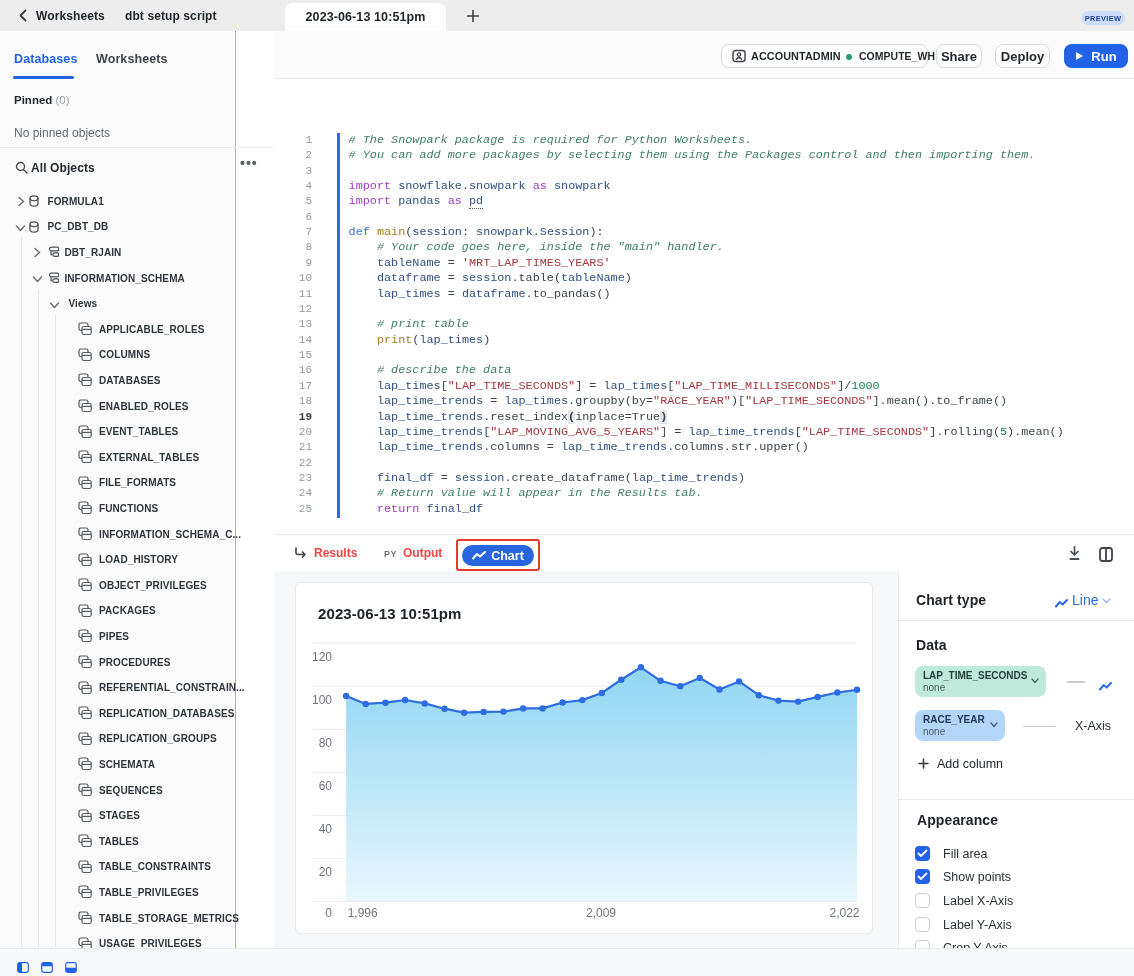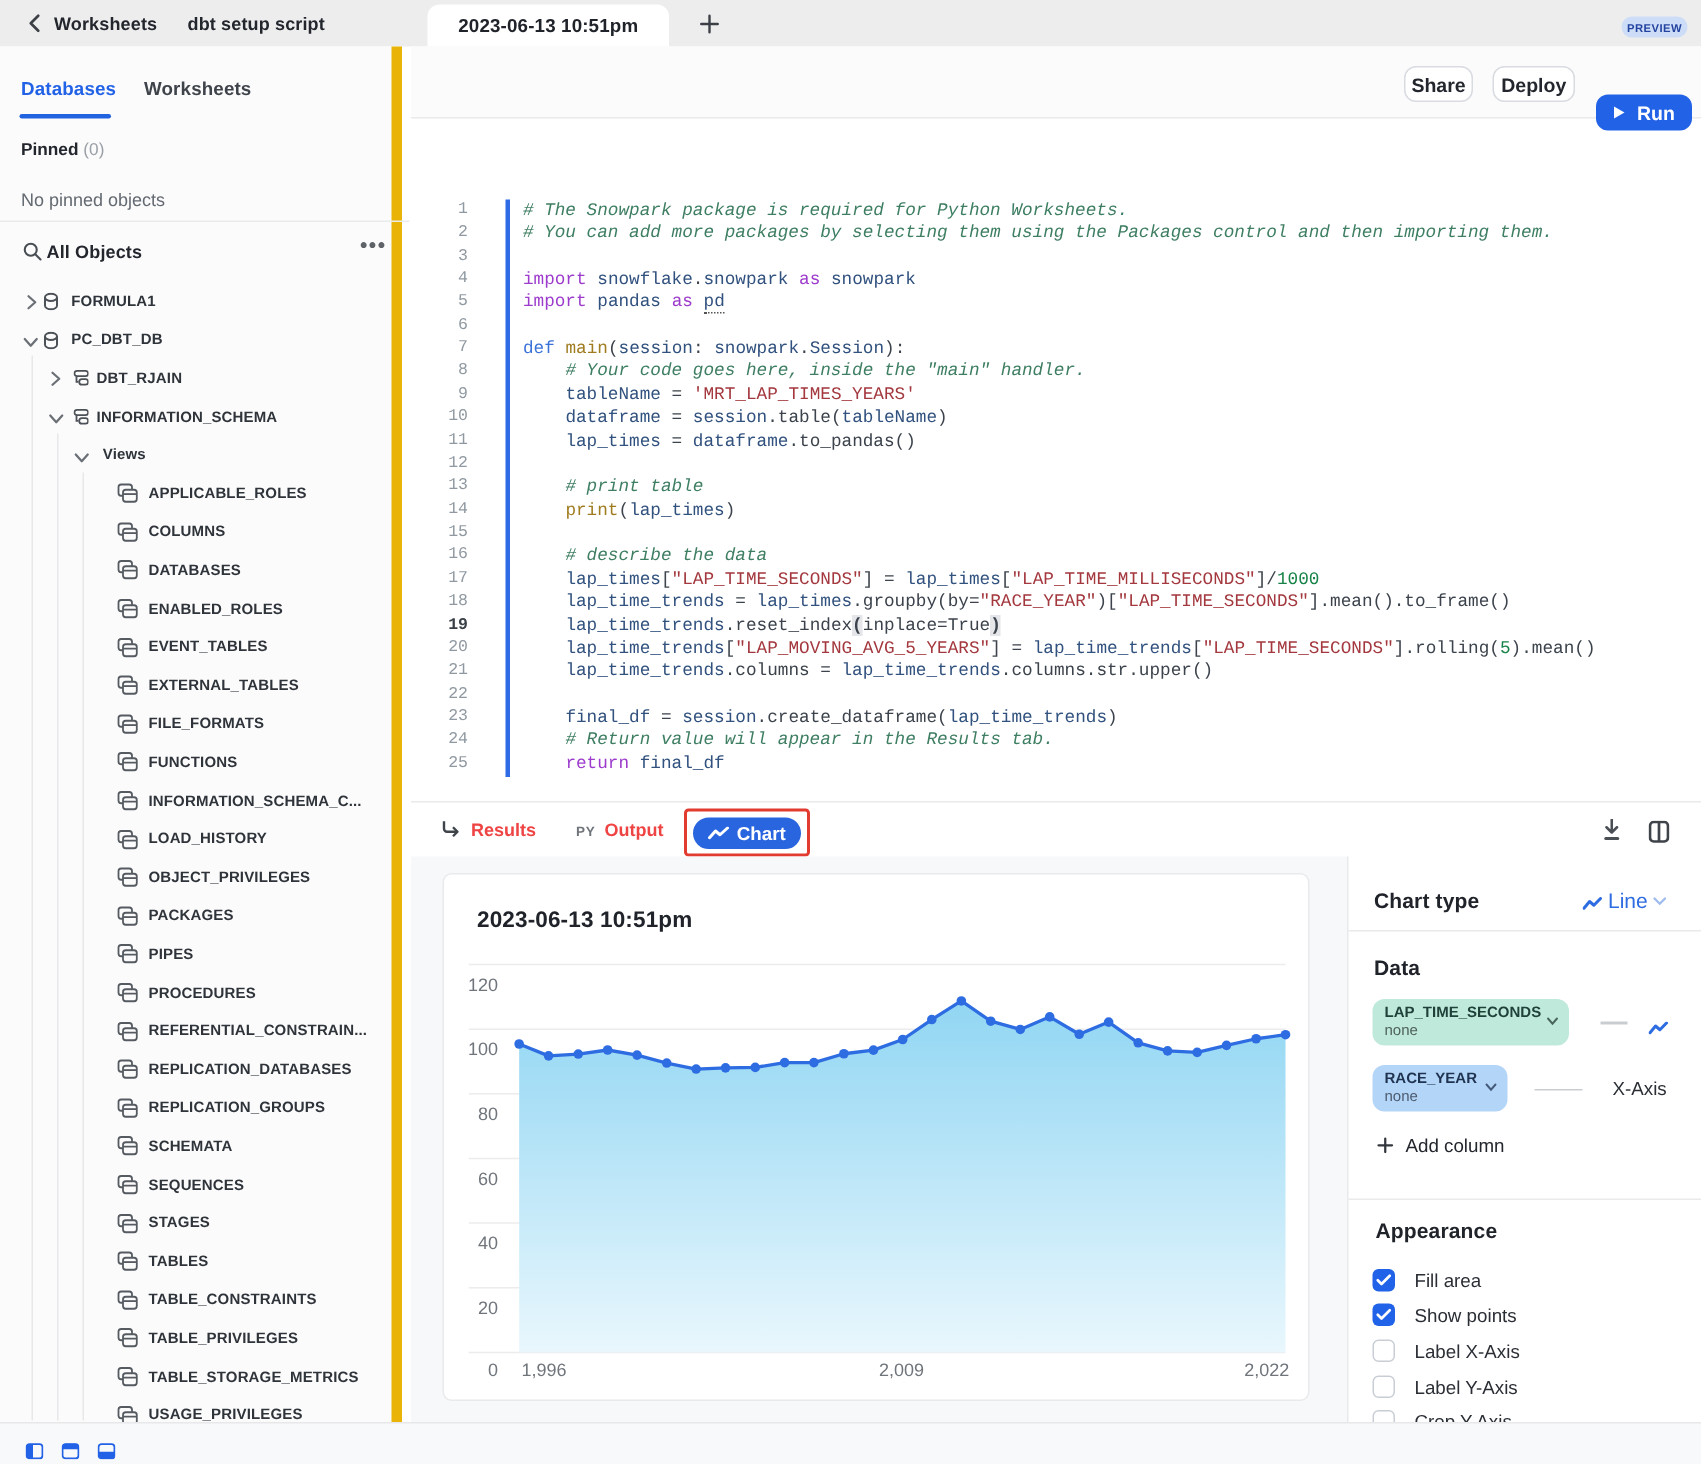--- a/index.html
+++ b/index.html
@@ -12,35 +12,35 @@
 #topbar { position:absolute; left:0; top:0; width:1134px; height:31px; background:#ededee; }
 #toptab { position:absolute; left:285px; top:3px; width:161px; height:28px; background:#fff;
   border-radius:8px 8px 0 0; font-size:12.5px; font-weight:700; color:#20242a;
   display:flex; align-items:center; justify-content:center; letter-spacing:0.1px; }
 .tbtxt { font-size:12px; font-weight:700; color:#23272d; letter-spacing:0.1px; }
 #previewTop { position:absolute; left:1081px; top:11px; width:44px; height:14px; border-radius:7px;
   background:#cdddf8; color:#24449f; font-size:7.5px; font-weight:700; letter-spacing:0.3px;
   display:flex; align-items:center; justify-content:center; }
 
 
-#sidebar { position:absolute; left:0; top:31px; width:268px; height:918px;
-  background:#fbfbfc; border-right:7px solid #eab308; }
+#sidebar { position:absolute; left:0; top:31px; width:236px; height:918px;
+  background:#fbfbfc; border-right:1px solid #eab308; }
 .sbtab { font-size:12.5px; font-weight:700; letter-spacing:0.1px; }
 #sbunderline { position:absolute; left:13px; top:45px; width:61px; height:3px; background:#2264e0; border-radius:2px; }
 #sbdiv1 { position:absolute; left:0; top:116px; width:273px; height:1px; background:#eaebed; }
 .treerow { position:absolute; height:20px; display:flex; align-items:center; }
 .treetxt { font-size:10px; font-weight:700; color:#2f343a; letter-spacing:0.1px; white-space:nowrap; }
 .guide { position:absolute; width:1px; background:#e7e8ea; }
 
 
 #toolbar { position:absolute; left:274px; top:31px; width:860px; height:48px; background:#fbfbfc;
   border-bottom:1px solid #e9eaec; }
 .btn { position:absolute; height:24px; border:1px solid #d8dbdf; border-radius:8px; background:#fff;
   font-size:13px; font-weight:600; color:#23272d; display:flex; align-items:center; justify-content:center; }
-#runbtn { background:#2262e6; border:none; color:#fff;margin-top:19px; }
+#runbtn { background:#2262e6; border:none; color:#fff; }
 #wsheader { position:absolute; left:274px; top:79px; width:860px; height:51px; background:#fff; }
 .hdritem { position:absolute; font-size:10.5px; font-weight:700; color:#23272d; letter-spacing:-0.1px; }
 .hdrcaret { position:absolute; width:0; height:0; border-left:3.5px solid transparent;
   border-right:3.5px solid transparent; border-top:4.5px solid #8d939a; }
 
 
 #editor { position:absolute; left:274px; top:130px; width:860px; height:404px; background:#fff; }
 #gutter { position:absolute; left:0; top:2.8px; width:38px; text-align:right;
   font-family:"Liberation Mono", monospace; font-size:11px; line-height:15.38px; color:#9099a1; }
 #gutter b { color:#3a4047; font-weight:700; }
@@ -365,20 +365,30 @@
             <rect x="1" y="1" width="9" height="7.5" rx="1.8" fill="none" stroke="#565b61" stroke-width="1.2"></rect>
             <rect x="4" y="4.5" width="9.2" height="8" rx="1.8" fill="#fbfbfc" stroke="#565b61" stroke-width="1.2"></rect>
             <path d="M4 7.4 h9.2" stroke="#565b61" stroke-width="1.2"></path>
           </svg>
           <span class="treetxt abs" style="left:99px;top:4.5px">USAGE_PRIVILEGES</span>
         </div>
 </div>
 </div>
 
 <div id="toolbar">
+  <div class="btn" style="left:447px;top:13px;width:207px">
+    <svg style="position:absolute;left:10px;top:4px" width="14" height="14" viewBox="0 0 14 14">
+      <rect x="1" y="1.5" width="12" height="11" rx="2.5" fill="none" stroke="#3c4046" stroke-width="1.4"></rect>
+      <circle cx="7" cy="5.6" r="1.7" fill="none" stroke="#3c4046" stroke-width="1.3"></circle>
+      <path d="M4 10.7 a3.2 3 0 0 1 6 0" fill="none" stroke="#3c4046" stroke-width="1.3"></path>
+    </svg>
+    <span style="position:absolute;left:29px;top:5px;font-size:10.8px;font-weight:700;letter-spacing:0.1px">ACCOUNTADMIN</span>
+    <span style="position:absolute;left:124px;top:8.5px;width:6px;height:6px;border-radius:50%;background:#23a069"></span>
+    <span style="position:absolute;left:137px;top:5.5px;font-size:10.4px;font-weight:700;letter-spacing:0.1px">COMPUTE_WH</span>
+  </div>
   <div class="btn" style="left:662px;top:13px;width:46px">Share</div>
   <div class="btn" style="left:721px;top:13px;width:55px">Deploy</div>
   <div class="btn" id="runbtn" style="left:790px;top:13px;width:64px">
     <svg width="9" height="10" viewBox="0 0 9 10" style="margin-right:7px">
           <path d="M1 1 L8 5 L1 9 z" fill="#fff"></path>
         </svg>Run
   </div>
 </div>
 
 <div id="editor">

